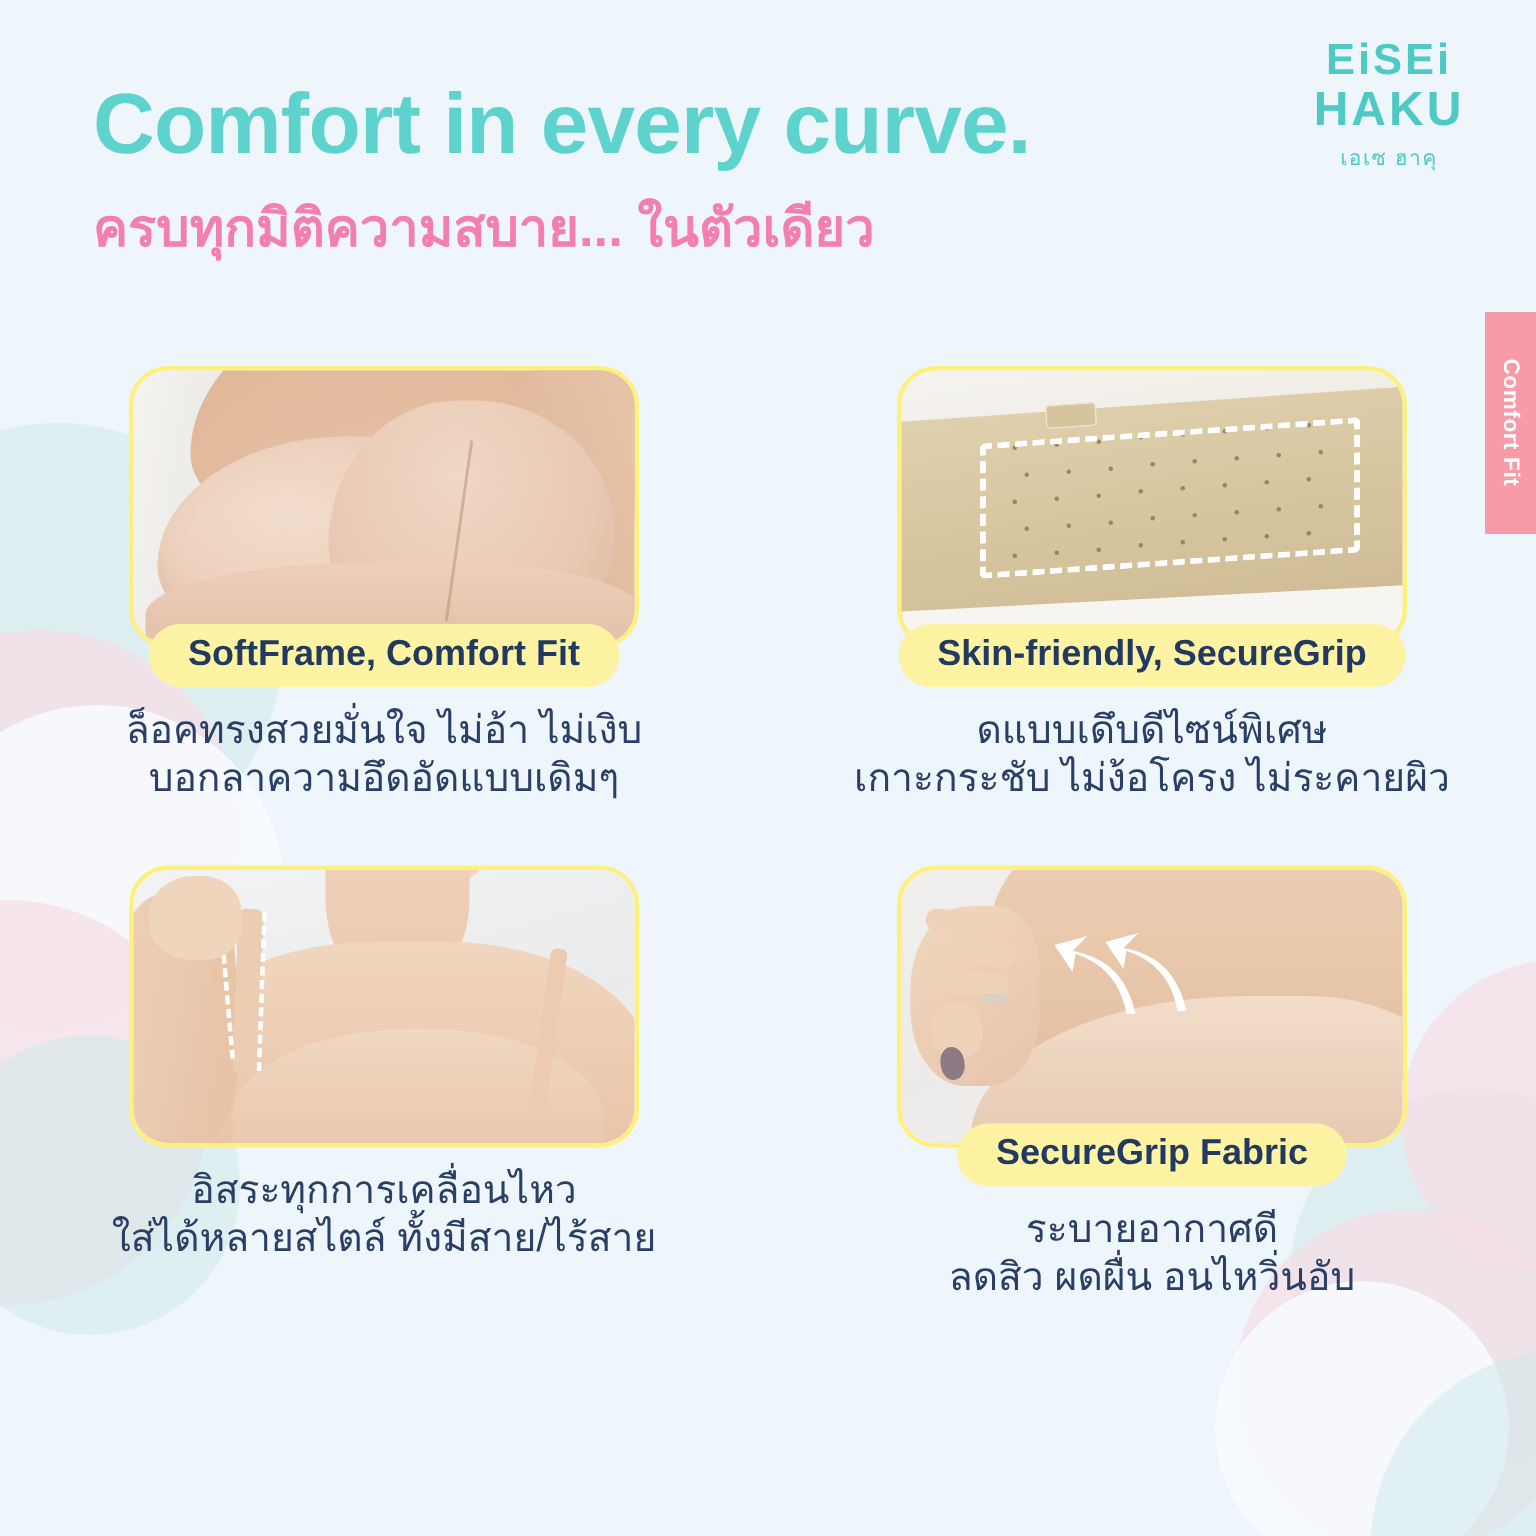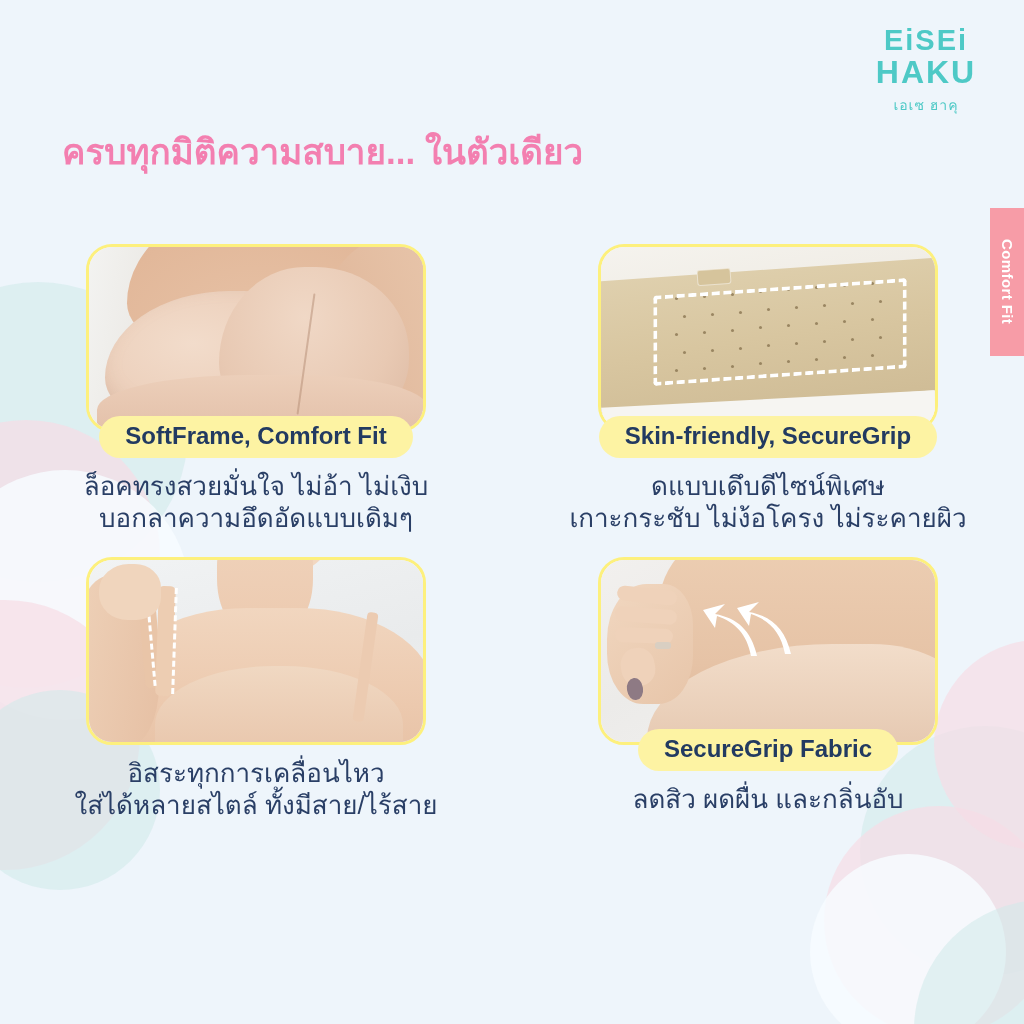--- a/index.html
+++ b/index.html
@@ -73,21 +73,21 @@
     color:#ffffff; font-size:15px; font-weight:bold;
     letter-spacing:.4px; white-space:nowrap;
   }
 
   
   .grid {
     position:absolute; left:0; top:244px;
     width:1024px;
     display:grid;
     grid-template-columns:1fr 1fr;
-    row-gap:22px;
+    row-gap:42px;
   }
   .card { position:relative; display:flex; flex-direction:column; align-items:center; }
 
   .photo {
     position:relative;
     width:340px; height:188px;
     border:3px solid #fdf07d;
     border-radius:26px;
     overflow:hidden;
     background:#f4f8fb;
@@ -260,20 +260,21 @@
     <div class="bubble b-pink  bb4"></div>
     <div class="bubble b-mint  bb5"></div>
     <div class="bubble b-mint  bb6"></div>
     <div class="bubble b-pink  bb7"></div>
     <div class="bubble b-pink  bb8"></div>
     <div class="bubble b-white bb9"></div>
     <div class="bubble b-mint  bb10"></div>
   </div>
 
   <div class="header">
+    <div class="title">Comfort in every curve.</div>
     <div class="subtitle">ครบทุกมิติความสบาย... ในตัวเดียว</div>
 
     <div class="logo">
       <div class="logo-l1">EiSEi</div>
       <div class="logo-l2">HAKU</div>
       <div class="logo-th">เอเซ ฮาคุ</div>
     </div>
   </div>
 
   <div class="side-tab">
@@ -389,18 +390,19 @@
         <div class="p4-hand"></div>
         <div class="p4-finger p4-f1"></div>
         <div class="p4-finger p4-f2"></div>
         <div class="p4-finger p4-f3"></div>
         <div class="p4-finger p4-thumb"></div>
         <div class="p4-ring"></div>
         <div class="p4-nail"></div>
       </div>
       <div class="pill">SecureGrip Fabric</div>
       <div class="desc">
-        <div>ลดสิว ผดผื่น และกลิ่นอับ</div>
+        <div>ระบายอากาศดี</div>
+        <div>ลดสิว ผดผื่น อนไหวิ่นอับ</div>
       </div>
     </div>
 
   </div>
 </div>
 
 </body></html>

